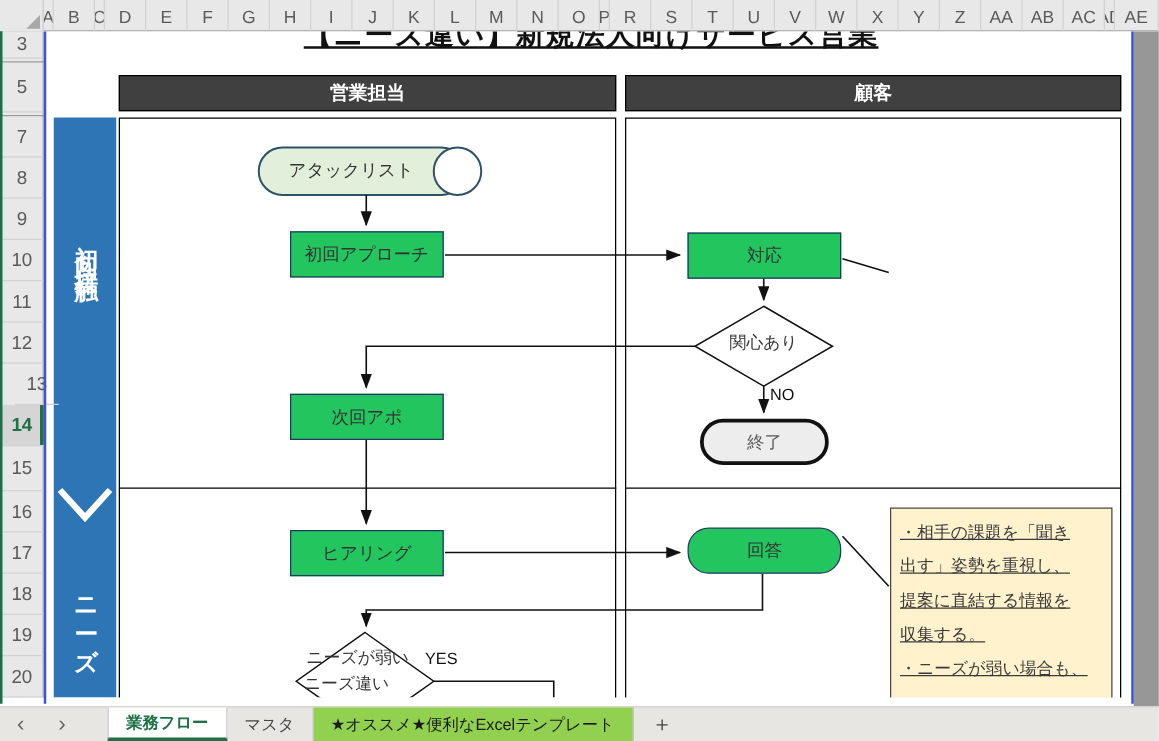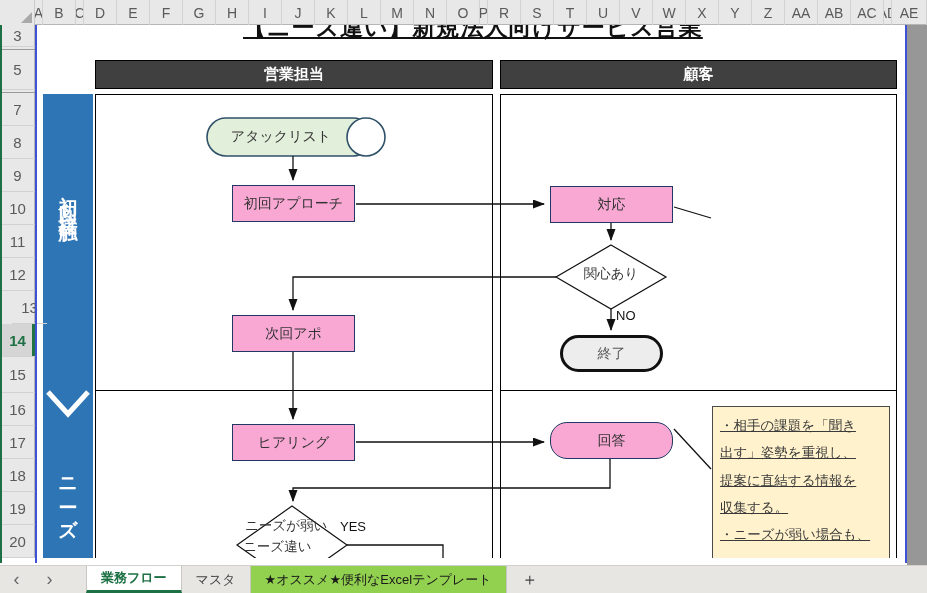--- a/index.html
+++ b/index.html
@@ -50,21 +50,21 @@
 
   
   #phasebar { position:absolute; left:8px; top:69px; width:50px; height:464px; background:#2e75b6; }
   .phase-label { position:absolute; left:8px; width:50px; display:flex; justify-content:center;
                  color:#fff; font-weight:bold; font-size:19px; }
   .phase-label span { writing-mode:vertical-rl; letter-spacing:9px; }
   #phase-1 { top:156px; }
   #phase-2 { top:441px; }
 
   
-  .procbox { position:absolute; width:123px; height:37px; background:#f9a8d4; border:1px solid #203864;
+  .procbox { position:absolute; width:123px; height:37px; background:#22c55e; border:1px solid #203864;
              color:#333; font-size:14px; display:flex; align-items:center; justify-content:center; z-index:6; }
   #node-first-approach { left:197px; top:160px; }
   #node-response       { left:515px; top:161px; }
   #node-next-appt      { left:197px; top:290px; }
   #node-hearing        { left:197px; top:399px; }
   #node-answer         { left:515px; top:397px;border-radius:17px; }
   #node-end { position:absolute; left:525px; top:310px; width:103px; height:37px; background:#ededed;
               border:3px solid #111; border-radius:19px; color:#595959; font-size:14px;
               display:flex; align-items:center; justify-content:center; z-index:6; }
   .dlabel { position:absolute; z-index:7; font-size:13.5px; color:#333; white-space:nowrap; }

